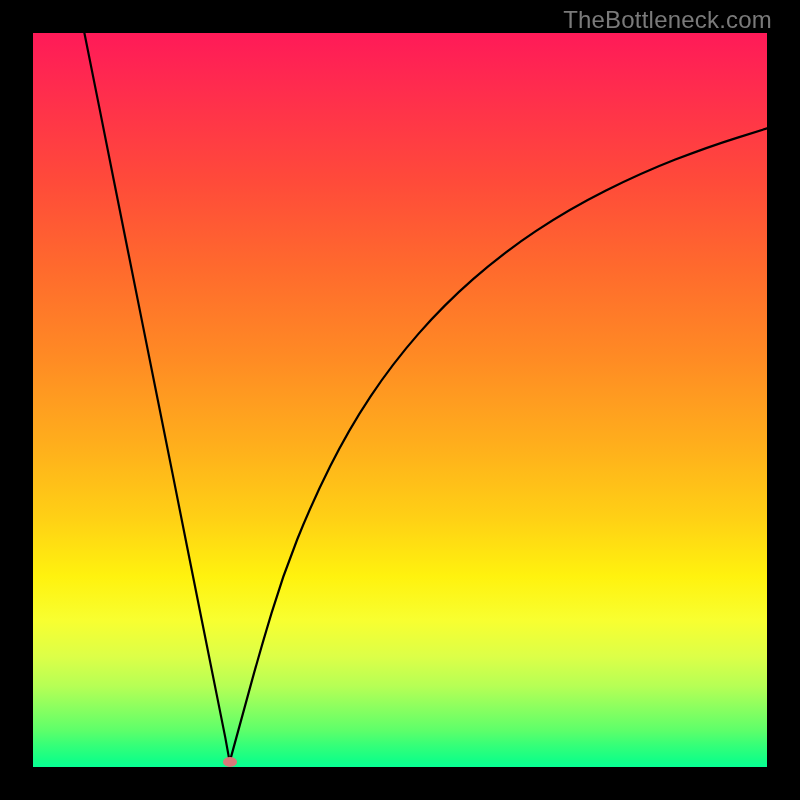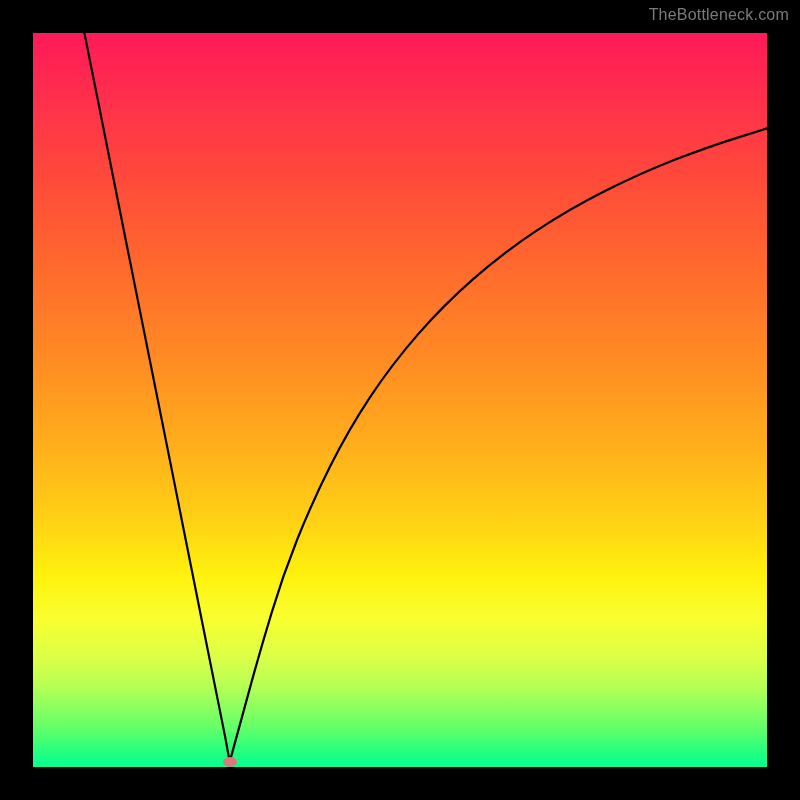--- a/index.html
+++ b/index.html
@@ -62,23 +62,23 @@
     position: absolute;
     width: 14px;
     height: 10px;
     background: #d97a7a;
     border-radius: 50%;
     transform: translate(-50%, -50%);
   }
   .watermark {
     position: absolute;
     top: 6px;
-    right: 11px;
+    right: 28px;
     color: #7a7a7a;
-    font-size: 16px;
+    font-size: 24px;
     font-weight: 500;
     letter-spacing: 0.2px;
     user-select: none;
   }
 </style>
 </head>
 <body>
 
 <div class="frame">
   <div class="watermark">TheBottleneck.com</div>

